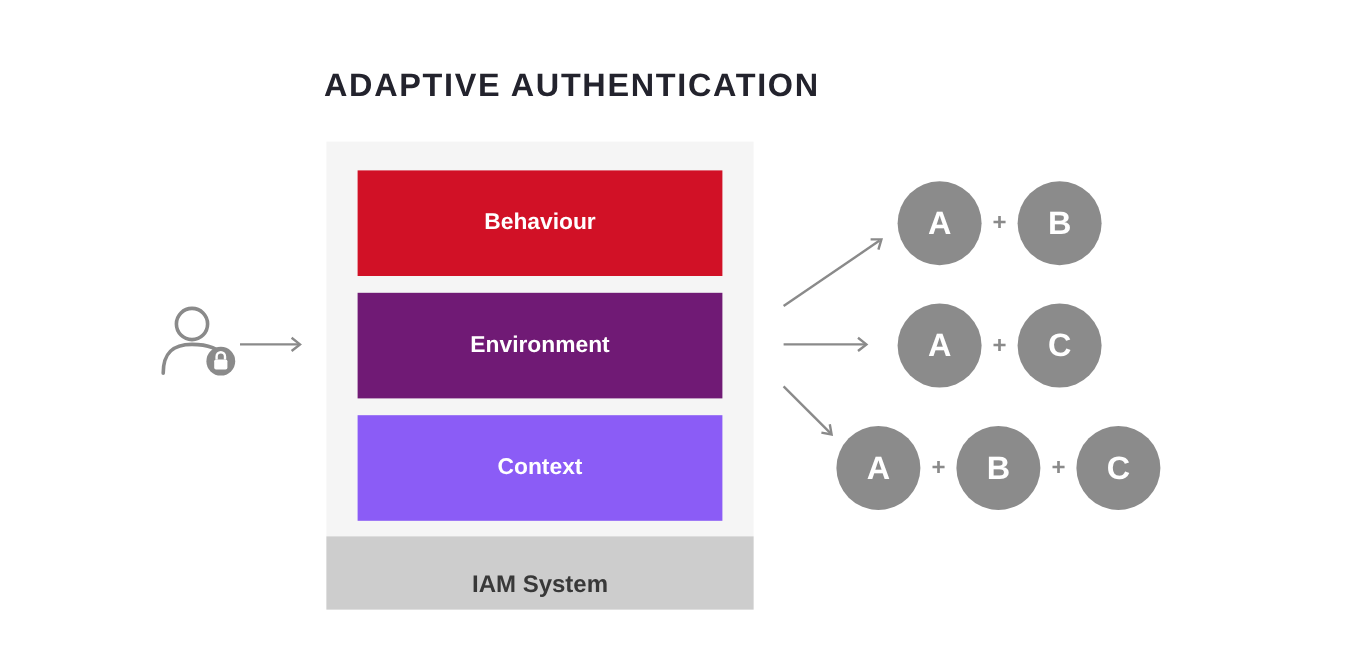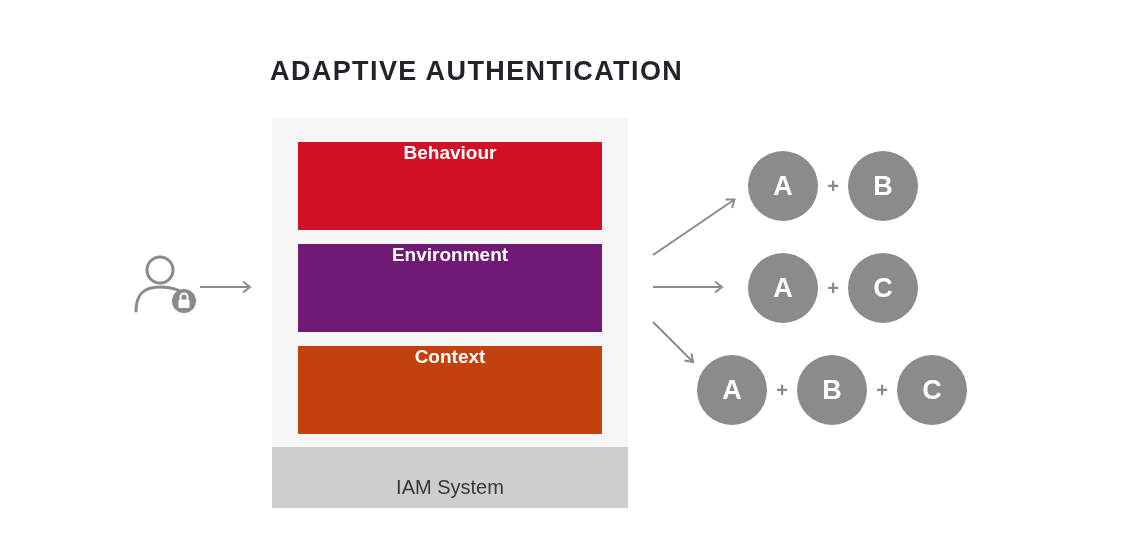--- a/index.html
+++ b/index.html
@@ -19,25 +19,25 @@
   .panel{
     position:absolute;left:272px;top:118px;width:356px;height:390px;
     background:#f5f5f5;
   }
   .band{
     position:absolute;left:0;bottom:0;width:100%;height:61px;
     background:#cdcdcd;
     display:flex;align-items:flex-end;justify-content:center;
   }
   .band-label{
-    font-size:20px;font-weight:normal;color:#383838;padding-bottom:9px;
+    font-size:20px;font-weight:bold;color:#383838;padding-bottom:9px;
   }
   .bar{
     position:absolute;left:26px;width:304px;height:88px;
-    display:flex;justify-content:center;
+    display:flex;align-items:center;justify-content:center;
     color:#ffffff;font-size:19px;font-weight:bold;
   }
   .bar-0{top:24px;}
   .bar-1{top:126px;}
   .bar-2{top:228px;}
   .user-icon{position:absolute;left:125px;top:247px;}
   .user-arrow{position:absolute;left:198px;top:280px;}
   .fan-arrows{position:absolute;left:645px;top:190px;}
   .combo-row{
     position:absolute;display:flex;align-items:center;gap:6px;height:70px;
@@ -76,21 +76,21 @@
     <polyline points="45,1.5 52,7 45,12.5" fill="none" stroke="#8a8a8a" stroke-width="2"></polyline>
   </svg>
 
   <div class="panel" style="background-color: rgb(245, 245, 245);">
     <div class="bar bar-0" style="background-color: rgb(209, 17, 38);">
       <span>Behaviour</span>
     </div>
     <div class="bar bar-1" style="background-color: #701a75;">
       <span>Environment</span>
     </div>
-    <div class="bar bar-2" style="background-color: #c2410c;">
+    <div class="bar bar-2" style="background-color: #8b5cf6;">
       <span>Context</span>
     </div>
     <div class="band" style="background-color: rgb(205, 205, 205);">
       <span class="band-label">IAM System</span>
     </div>
   </div>
 
   <svg class="fan-arrows" width="105" height="185" viewBox="0 0 105 185">
     <g>
       <line x1="8" y1="65" x2="88" y2="10.5" stroke="#8a8a8a" stroke-width="2"></line>

